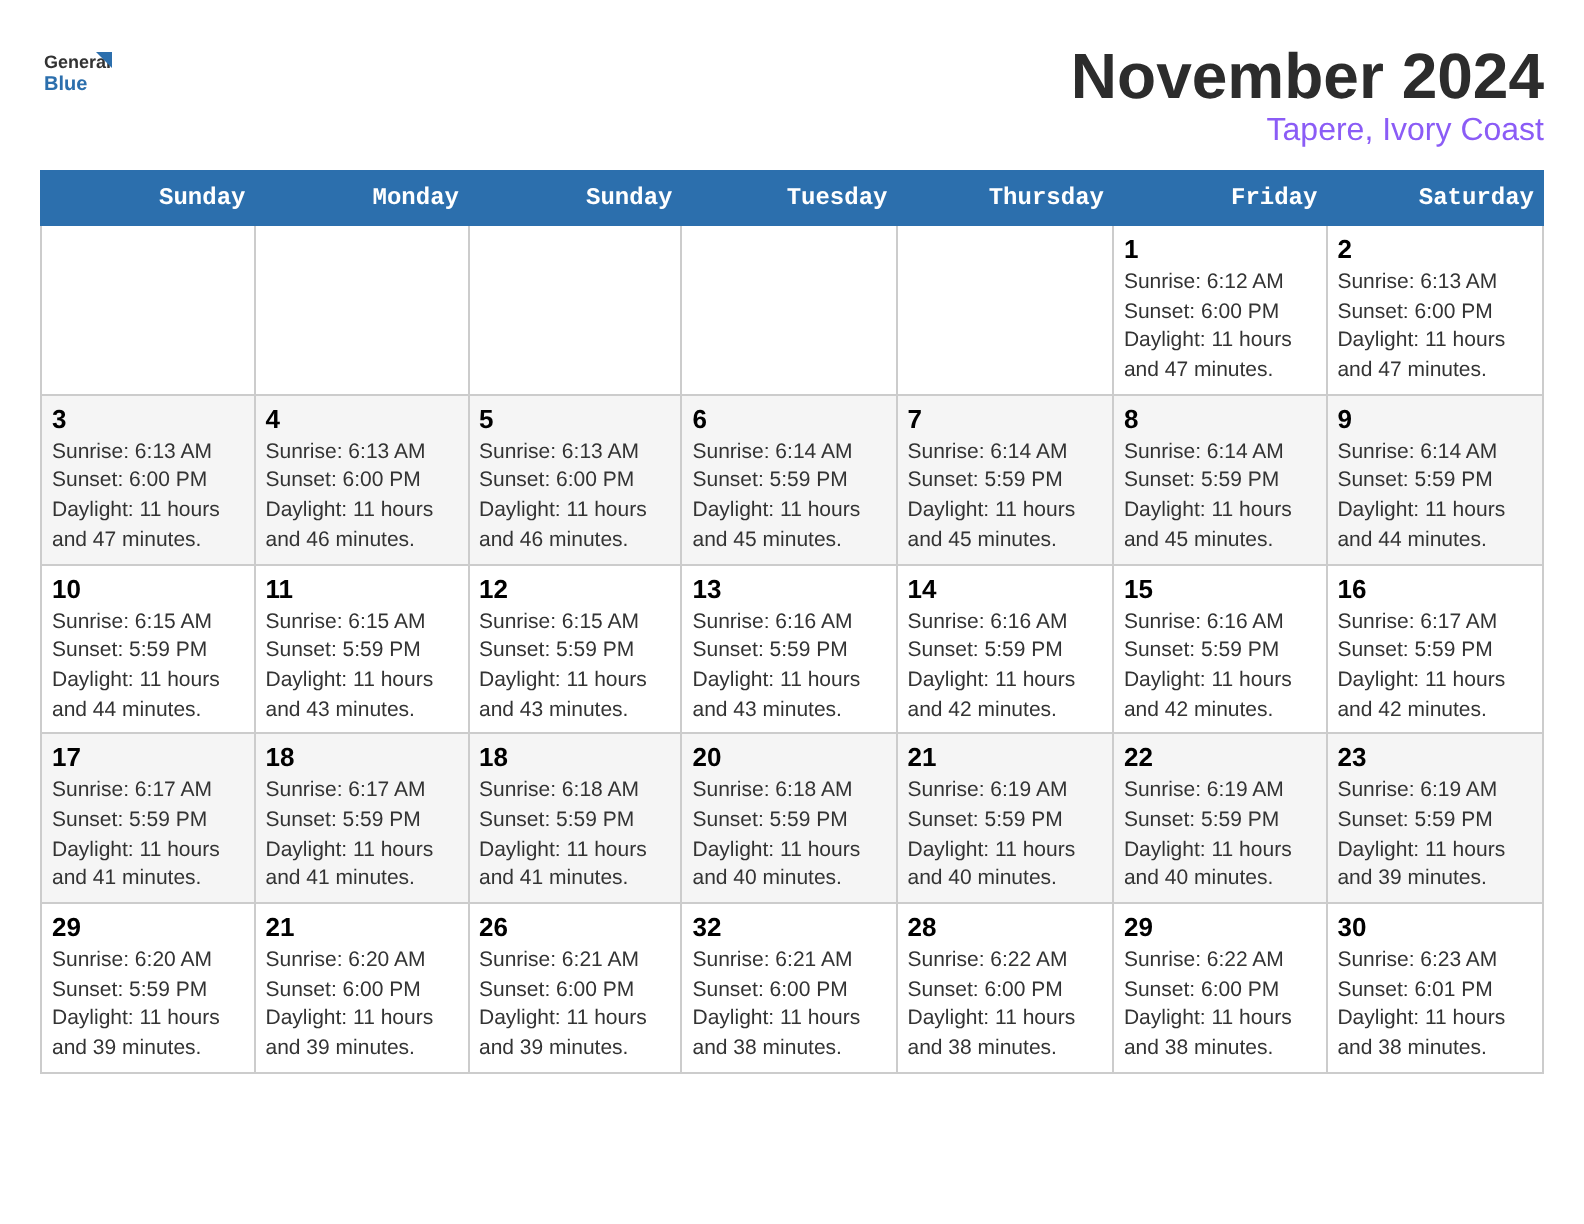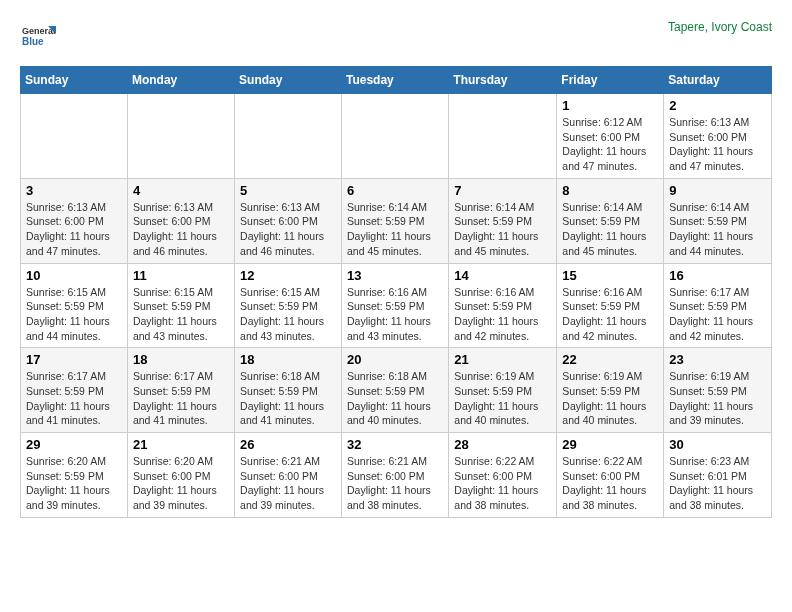--- a/index.html
+++ b/index.html
@@ -23,36 +23,37 @@
     }
     .title-area {
       text-align: right;
     }
     .month-title {
       font-size: 32px;
       font-weight: bold;
       color: #2c2c2c;
     }
     .location-title {
-      font-size: 12px;
-      color: #15803d;
+      font-size: 16px;
+      color: #8b5cf6;
     }
     .calendar-table {
       width: 100%;
       border-collapse: collapse;
       font-size: 11px;
     }
     .calendar-table th {
       background-color: #2c6fad;
       color: #fff;
       padding: 6px 4px;
-      text-align: left;
+      text-align: right;
       font-size: 12px;
       font-weight: bold;
       border: 1px solid #2c6fad;
+      font-family: Liberation Mono, monospace;
     }
     .calendar-table td {
       border: 1px solid #ccc;
       vertical-align: top;
       padding: 4px 5px;
       width: 113px;
       min-height: 80px;
       background: #fff;
     }
     .calendar-table tr:nth-child(even) td {
@@ -79,20 +80,21 @@
 <div class="header-area">
   <div class="logo">
   <svg width="36" height="36" viewBox="0 0 36 36">
     <rect x="0" y="0" width="36" height="36" fill="white"></rect>
     <text x="2" y="14" font-size="9" font-weight="bold" fill="#333" font-family="Arial">General</text>
     <text x="2" y="25" font-size="10" font-weight="bold" fill="#2c6fad" font-family="Arial">Blue</text>
     <polygon points="28,6 36,14 36,6" fill="#2c6fad"></polygon>
   </svg>
 </div>
   <div class="title-area">
+    <div class="month-title">November 2024</div>
     <div class="location-title">Tapere, Ivory Coast</div>
   </div>
 </div>
 
 <table class="calendar-table">
   <thead>
     <tr id="weekday-header">
         <th>Sunday</th>
         <th>Monday</th>
         <th>Sunday</th>

